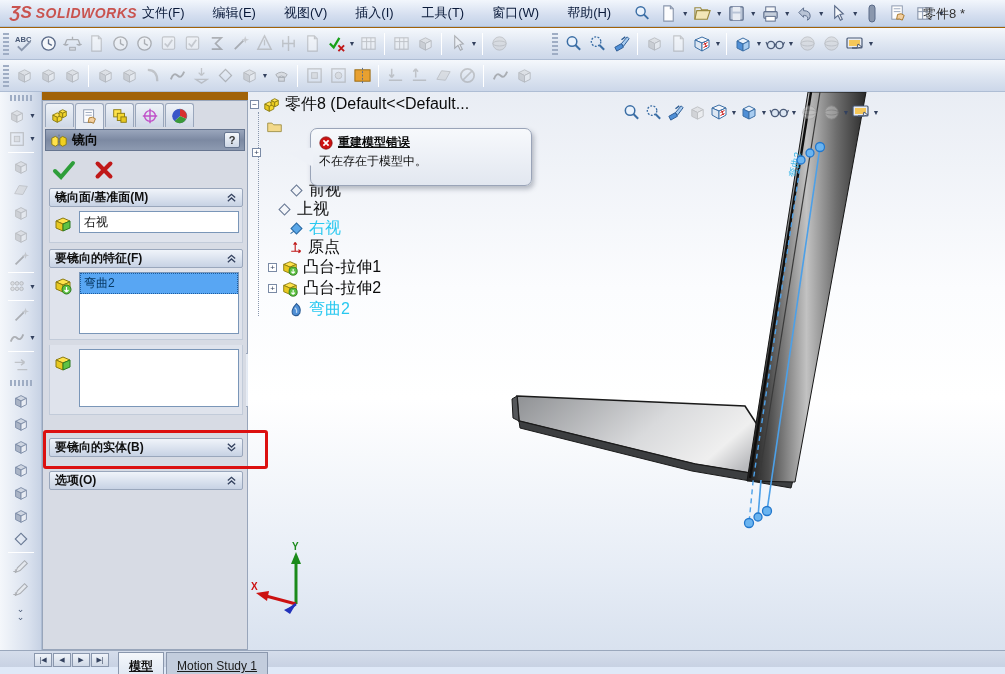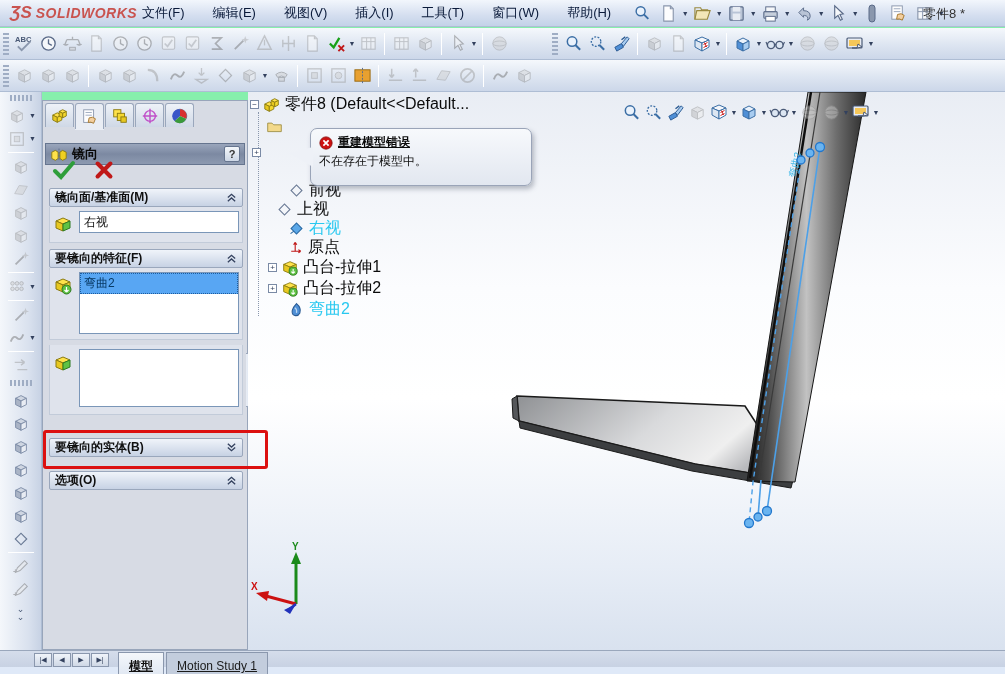--- a/index.html
+++ b/index.html
@@ -1,18 +1,18 @@
 <!DOCTYPE html>
 <html><head>
 <meta charset="utf-8">
 <style>
   * { margin:0; padding:0; box-sizing:border-box; }
   html,body { width:1005px; height:674px; overflow:hidden; }
   body { font-family:"Liberation Sans","DejaVu Sans",sans-serif; font-size:12px; color:#111; }
-  #stage { position:absolute; width:1005px; height:674px; background:#86efac; overflow:hidden; }
+  #stage { position:absolute; width:1005px; height:674px; background:#a16207; overflow:hidden; }
 
   
   .titlebar { position:absolute; left:0; top:0; width:1005px; height:27px;
     background:linear-gradient(#f2f6fc,#d4deef 60%,#c3d2e8); border-bottom:1px solid #aebdd4;
     display:flex; align-items:center; }
   .logo { display:flex; align-items:center; gap:4px; padding:0 10px; width:130px; }
   .logo .mark { color:#c9534f; font-weight:bold; font-style:italic; font-size:17px; }
   .logo .word { color:#c9534f; font-weight:bold; font-style:italic; font-size:14px; letter-spacing:.5px; }
   .menus { display:flex; gap:4px; }
   .menu-item { padding:3px 12px; color:#0a1a3a; font-size:13px; cursor:default; }
@@ -43,21 +43,21 @@
   .vsep { height:1px; width:26px; background:#a8b5c9; margin:2px 0; border-bottom:1px solid #fff; }
 
   
   .pm { position:absolute; left:42px; top:100px; width:206px; height:550px;
     background:#d7dbe4; border:1px solid #98a5ba; }
   .pm-tabs { position:absolute; left:2px; top:2px; height:24px; display:flex; }
   .pm-tab { width:29px; height:24px; border:1px solid #9aa7bc; border-bottom:none; margin-right:1px;
     background:linear-gradient(#eef2f8,#cfd8e6); display:flex; align-items:center; justify-content:center;
     border-radius:3px 3px 0 0; }
   .pm-tab.active { background:#e9edf4; height:26px; box-shadow:0 1px 0 #e9edf4; }
-  .pm-title { position:absolute; left:2px; top:42px; width:200px; height:22px;
+  .pm-title { position:absolute; left:2px; top:28px; width:200px; height:22px;
     background:linear-gradient(#9aa6bc,#7c89a2 50%,#8d9ab1); border:1px solid #66758f;
     display:flex; align-items:center; padding:0 4px; }
   .pm-title .txt { font-weight:bold; color:#0a0a0a; font-size:13px; margin-left:4px; }
   .pm-help { margin-left:auto; width:16px; height:16px; background:linear-gradient(#f4f7fb,#cdd7e6);
     border:1px solid #66758f; border-radius:2px; text-align:center; font-weight:bold; color:#333;
     font-size:11px; line-height:15px; }
   .okx { position:absolute; left:8px; top:56px; display:flex; gap:14px; }
   .okx .tbtn { width:26px; height:26px; }
   .sec { position:absolute; left:6px; width:194px; }
   .sec-head { height:19px; background:linear-gradient(#f0f4fa,#c7d2e4); border:1px solid #9aa7bc;

